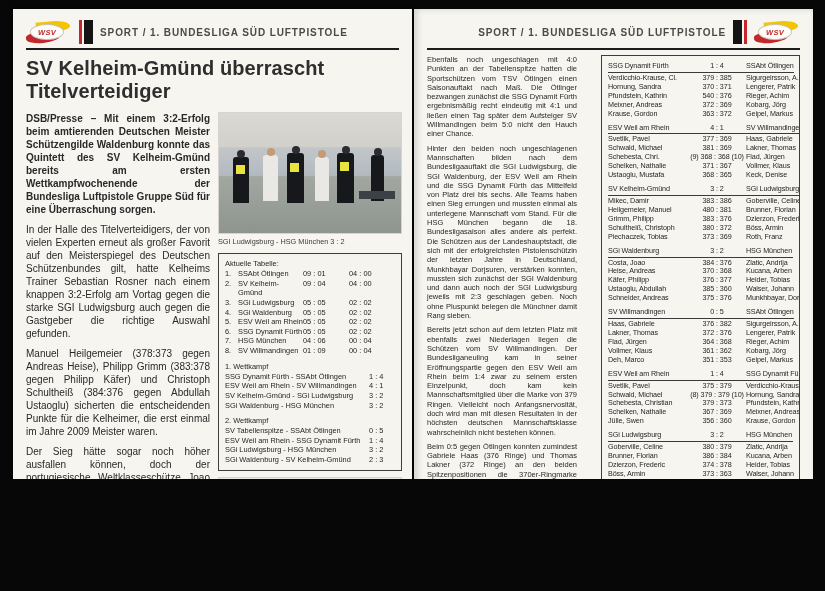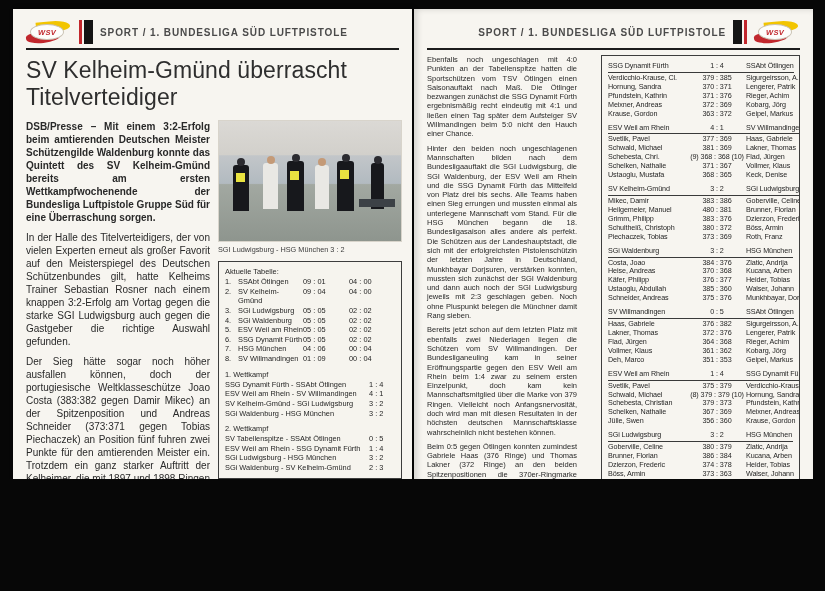--- a/index.html
+++ b/index.html
@@ -23,21 +23,21 @@
   
   .wsv{position:relative;width:46px;height:22px;flex:0 0 auto;}
   .wsv .sw-y{position:absolute;right:2px;top:0;width:34px;height:11px;background:#f2c500;
              border-radius:0 90% 60% 90%;transform:rotate(-6deg);}
   .wsv .sw-r{position:absolute;left:0;bottom:0;width:34px;height:11px;background:#c1272d;
              border-radius:60% 0 90% 90%;transform:rotate(-6deg);}
   .wsv .oval{position:absolute;left:4px;top:3px;width:34px;height:16px;background:#fdfdfb;border:1px solid #c9c2b4;
              border-radius:50%;display:flex;align-items:center;justify-content:center;
              font-size:7.5px;font-weight:bold;font-style:italic;color:#c1272d;letter-spacing:.3px;}
 
-  h1.headline{font-size:23px;font-weight:400;color:#2e2e2e;margin:2px 0 9px;letter-spacing:.1px;flex:0 0 auto;}
+  h1.headline{font-size:20px;font-weight:700;color:#2e2e2e;margin:2px 0 9px;letter-spacing:.1px;flex:0 0 auto;}
 
   .cols{display:flex;gap:8px;flex:1 1 auto;min-height:0;}
   .colL,.colC{width:184px;flex:0 0 auto;display:flex;flex-direction:column;}
 
   .bodyp{font-size:10px;line-height:1.3;text-align:justify;color:#292929;margin:0 0 7px;}
   .lead{font-weight:bold;}
   .caption{font-size:7.3px;color:#3c3c3c;margin:3px 0 6px;flex:0 0 auto;}
 
   
   .photo{position:relative;overflow:hidden;border:1px solid #d8d4cb;background:#bbb;flex:0 0 auto;}
@@ -131,20 +131,21 @@
 
     <h1 class="headline">SV Kelheim-Gmünd überrascht Titelverteidiger</h1>
 
     <div class="cols">
 
       <div class="colL">
         <p class="bodyp lead">DSB/Presse – Mit einem 3:2-Erfolg beim amtierenden Deutschen Meister Schützengilde Waldenburg konnte das Quintett des SV Kelheim-Gmünd bereits am ersten Wettkampfwochenende der Bundesliga Luftpistole Gruppe Süd für eine Überraschung sorgen.</p>
         <div>
           <p class="bodyp">In der Halle des Titelverteidigers, der von vielen Experten erneut als großer Favorit auf den Meisterspiegel des Deutschen Schützenbundes gilt, hatte Kelheims Trainer Sebastian Rosner nach einem knappen 3:2-Erfolg am Vortag gegen die starke SGI Ludwigsburg auch gegen die Gastgeber die richtige Auswahl gefunden.</p>
 
+          <p class="bodyp">Manuel Heilgemeier (378:373 gegen Andreas Heise), Philipp Grimm (383:378 gegen Philipp Käfer) und Christoph Schultheiß (384:376 gegen Abdullah Ustaoglu) sicherten die entscheidenden Punkte für die Kelheimer, die erst einmal im Jahre 2009 Meister waren.</p>
 
           <p class="bodyp">Der Sieg hätte sogar noch höher ausfallen können, doch der portugiesische Weltklasseschütze Joao Costa (383:382 gegen Damir Mikec) an der Spitzenposition und Andreas Schneider (373:371 gegen Tobias Piechaczek) an Position fünf fuhren zwei Punkte für den amtierenden Meister ein. Trotzdem ein ganz starker Auftritt der Kelheimer, die mit 1897 und 1898 Ringen nahe an die „Traumgrenze“ von 1900 Ringen kamen.</p>
         </div>
         <div class="photo ph-portrait" style="margin-top:auto;">
           <div class="door"></div>
           <div class="door-dot"></div>
           <div class="hairB"></div>
           <div class="headB"></div>
           <div class="torsoB"></div>
           <div class="shirt-text">SWB</div>
@@ -364,21 +365,21 @@
               </div>
 
               <div class="rrow">
                 <span class="rc1">Hornung, Sandra</span>
                 <span class="rc2">370 : 371</span>
                 <span class="rc3">Lengerer, Patrik</span>
               </div>
 
               <div class="rrow">
                 <span class="rc1">Pfundstein, Kathrin</span>
-                <span class="rc2">371 : 376</span>
+                <span class="rc2">540 : 376</span>
                 <span class="rc3">Rieger, Achim</span>
               </div>
 
               <div class="rrow">
                 <span class="rc1">Meixner, Andreas</span>
                 <span class="rc2">372 : 369</span>
                 <span class="rc3">Kobarg, Jörg</span>
               </div>
 
               <div class="rrow">

